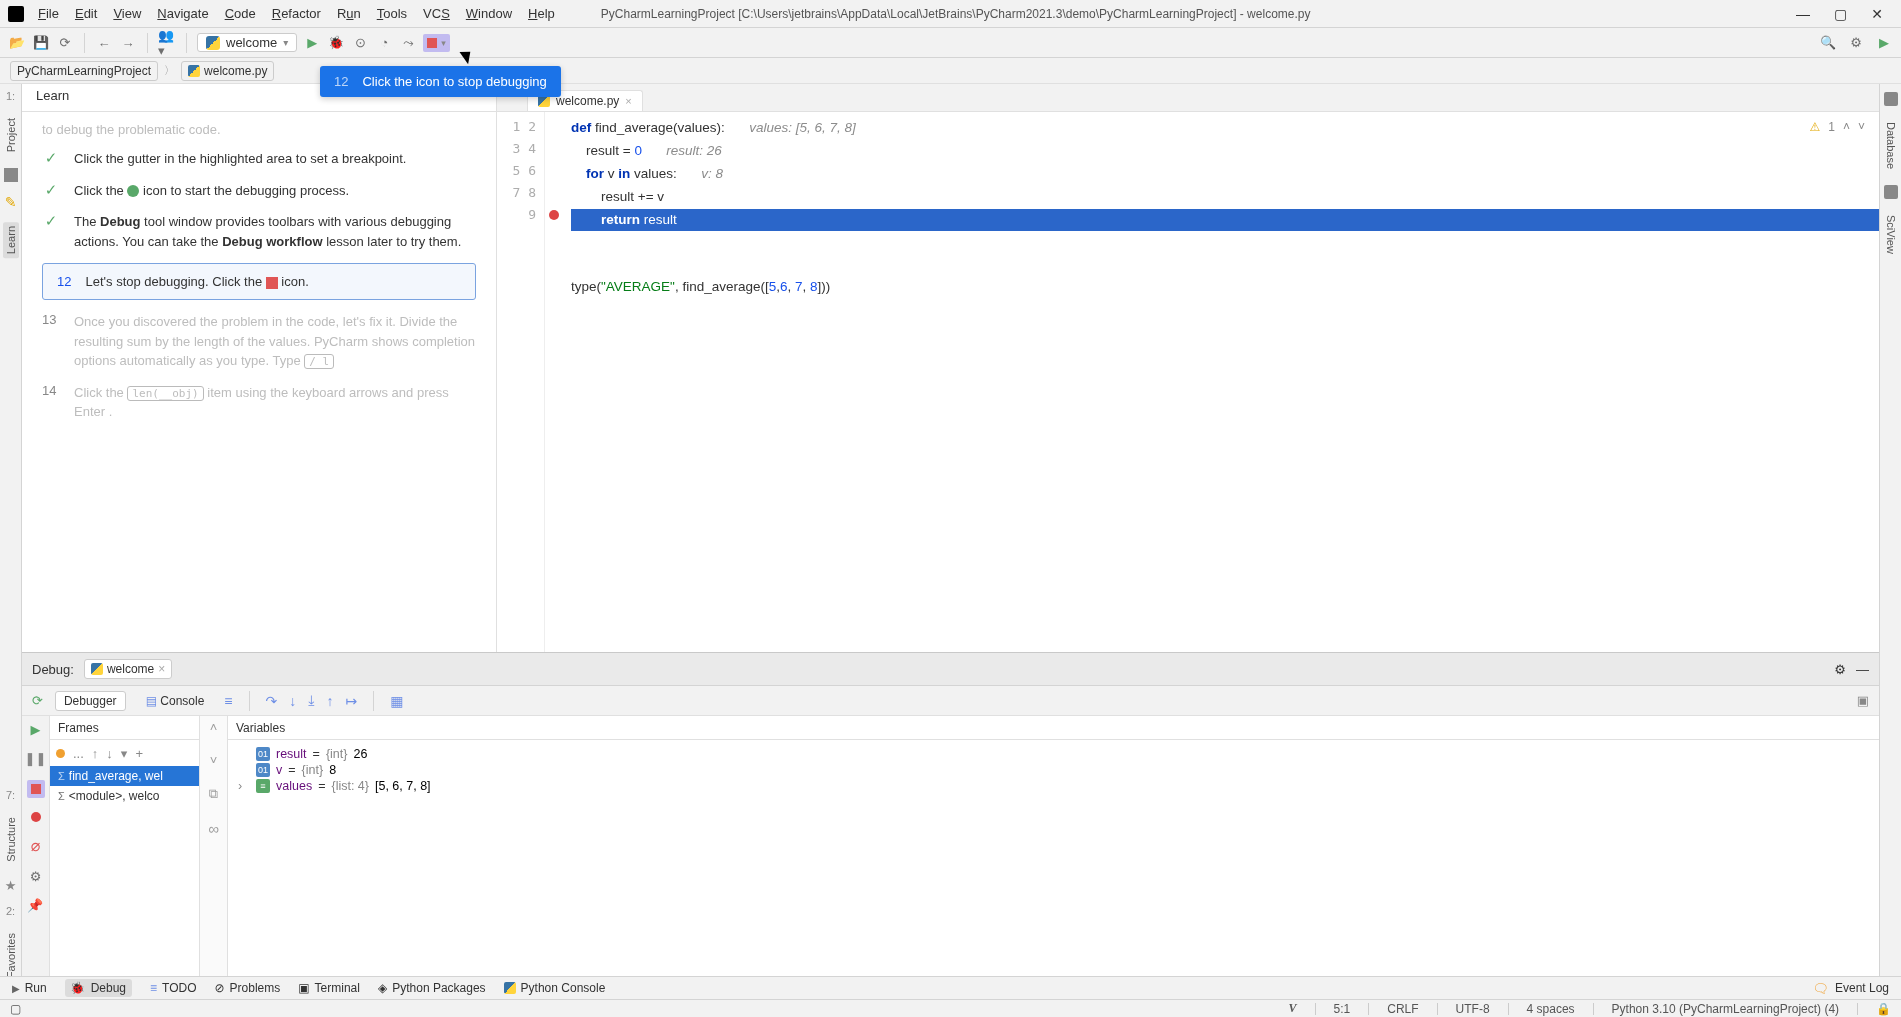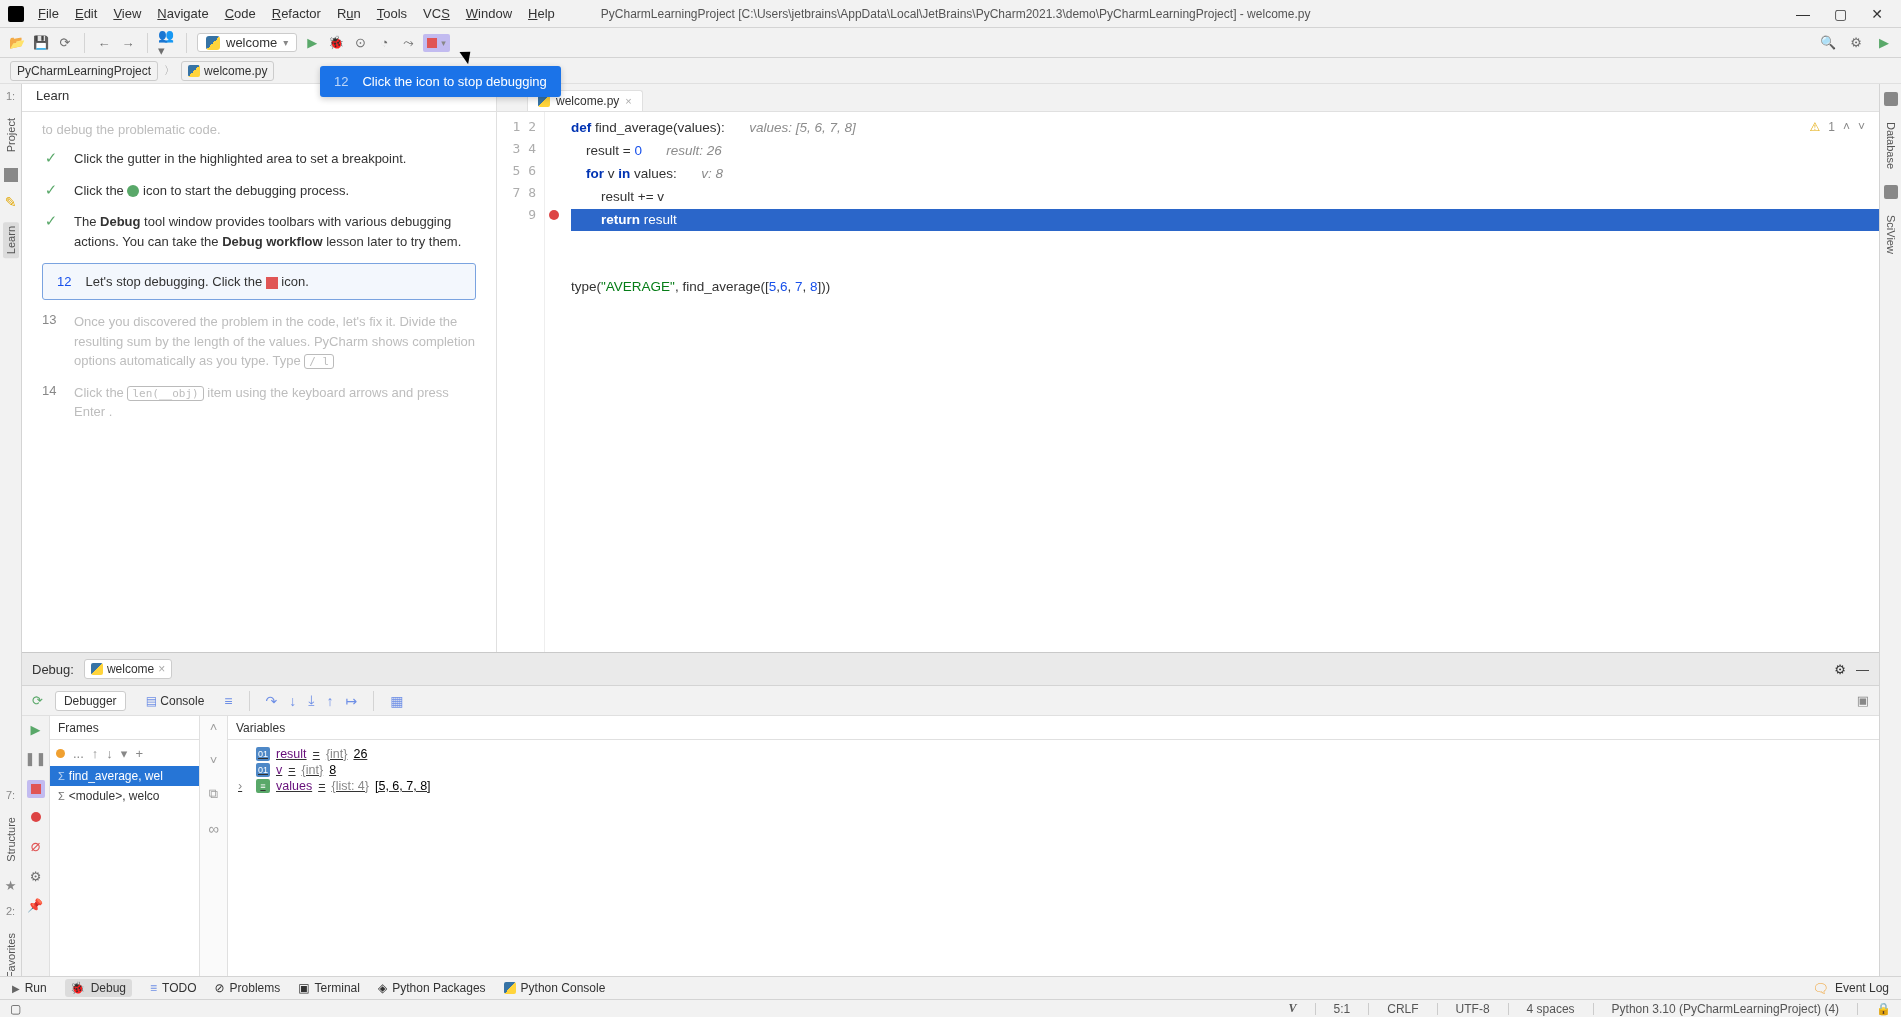--- a/index.html
+++ b/index.html
@@ -114,21 +114,21 @@
 .frames-toolbar{ height:26px; display:flex; align-items:center; padding:0 6px; gap:8px; color:#888; }
 .frames-toolbar .orange-dot{ width:9px;height:9px;border-radius:50%; background:#f0a030; }
 .frame-row{ padding:3px 8px; font-size:12px; display:flex; gap:4px; align-items:center; overflow:hidden; white-space:nowrap; }
 .frame-row.sel{ background:#2675d6; color:#fff; }
 .frame-row .sigma{ font-size:11px; opacity:.7; }
 
 .frames-extra{ width:28px; border-right:1px solid #e0e0e0; background:#fafafa; display:flex; flex-direction:column; align-items:center; padding-top:4px; gap:18px; color:#9e9e9e;}
 .frames-extra .link{ font-size:15px; }
 
 .vars-panel{ flex:1; display:flex; flex-direction:column; }
-.vars-body{ padding:6px 10px; font-family:"Segoe UI",Arial; font-size:12.5px;text-decoration:underline; }
+.vars-body{ padding:6px 10px; font-family:"Segoe UI",Arial; font-size:12.5px; }
 .vrow{ display:flex; align-items:center; gap:6px; padding:1px 0;}
 .vrow .badge{ width:14px;height:14px; background:#4e88c7; color:#fff; font-size:9px; display:inline-flex;align-items:center;justify-content:center; border-radius:2px;}
 .vrow .badge.list{ background:#59a869;}
 .vrow .name{ color:#660e7a; }
 .vrow .type{ color:#888; }
 .vrow .val{ color:#000; }
 .vrow .chev{ width:12px; color:#888; }
 
 
 .bottom-stripe{ position:absolute; left:0; right:0; bottom:18px; height:23px; background:#f2f2f2; border-top:1px solid #d4d4d4; display:flex; align-items:center; padding:0 12px; gap:18px; font-size:12px;}

